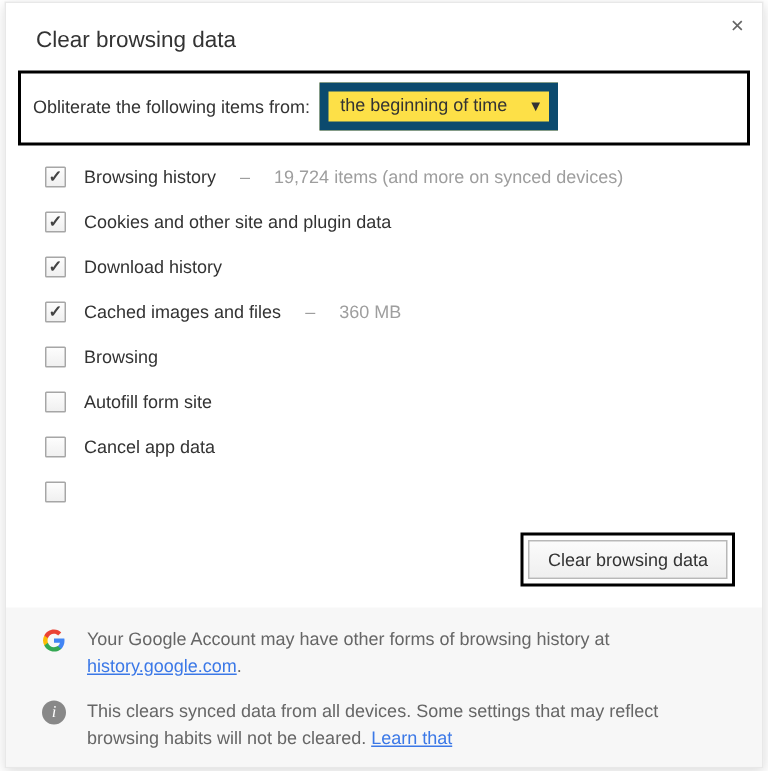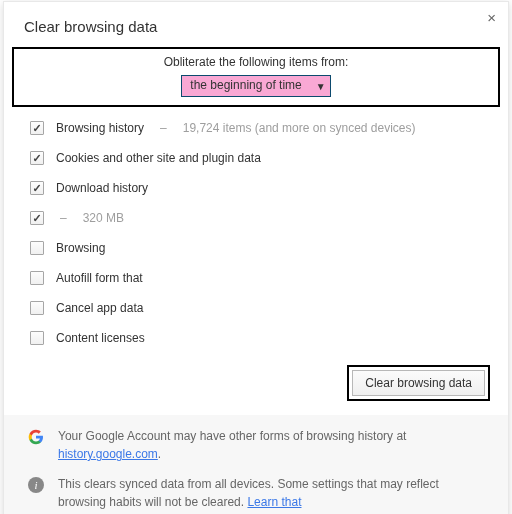--- a/index.html
+++ b/index.html
@@ -36,28 +36,27 @@
     color: #333;
     padding: 16px 20px 12px 20px;
   }
   .oblit-row {
     border: 2px solid #000;
     margin: 0 8px 10px 8px;
     padding: 6px 8px 8px 8px;
     display: flex;
     align-items: center;
     gap: 6px;
-    flex-direction: column;
   }
   .oblit-row .label {
     color: #333;
   }
   .time-select {
-    border: 1px solid #0c4a6e;
-    background: #f9a8d4;
+    border: 6px solid #0c4a6e;
+    background: #fde047;
     padding: 2px 4px 4px 8px;
     display: inline-flex;
     align-items: center;
     gap: 14px;
     cursor: pointer;
     font-size: 12px;
   }
   .time-select .caret {
     font-size: 10px;
     position: relative;
@@ -172,38 +171,38 @@
       <div class="item">
         <span class="chk checked"></span>
         <span>Cookies and other site and plugin data</span>
       </div>
       <div class="item">
         <span class="chk checked"></span>
         <span>Download history</span>
       </div>
       <div class="item">
         <span class="chk checked"></span>
+        <span>Cached images and files</span>
         <span class="sep">–</span>
-        <span class="faded">320 MB</span>
+        <span class="faded">360 MB</span>
       </div>
       <div class="item">
         <span class="chk"></span>
         <span>Browsing</span>
       </div>
       <div class="item">
         <span class="chk"></span>
-        <span>Autofill form that</span>
+        <span>Autofill form site</span>
       </div>
       <div class="item">
         <span class="chk"></span>
         <span>Cancel app data</span>
       </div>
       <div class="item">
         <span class="chk"></span>
-        <span>Content licenses</span>
       </div>
     </div>
 
   <div class="footer-btns">
     <span class="btn-wrap-hl">
       <button class="btn">Clear browsing data</button>
     </span>
   </div>
 
   <div class="info-block">

